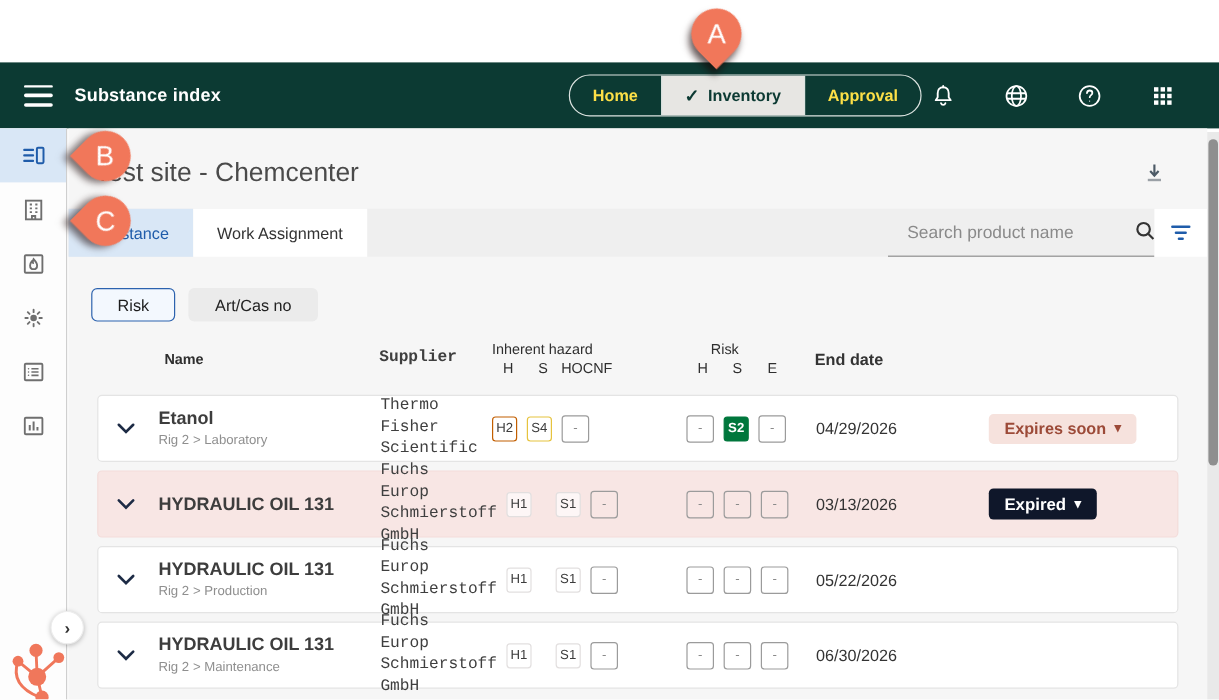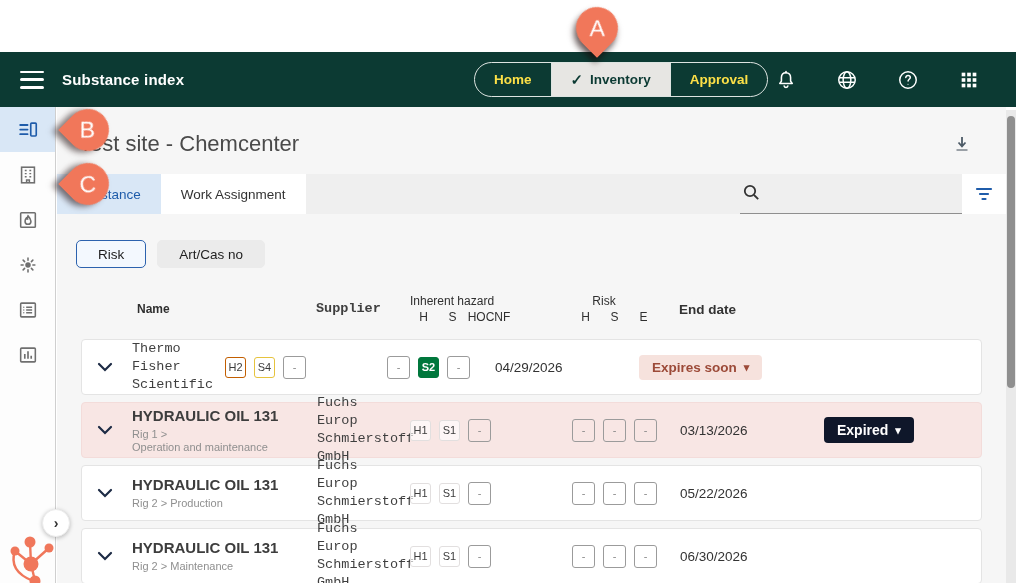--- a/index.html
+++ b/index.html
@@ -81,21 +81,21 @@
   
   .col { flex:0 0 auto; }
   .col.chev  { width:46px; display:flex; justify-content:center; }
   .col.name  { width:185px; padding-left:4px; }
   .col.sup   { width:93px;  padding-left:4px; }
   .col.haz   { width:162px; padding-left:4px; display:flex; align-items:center; }
   .col.riskc { width:108px; padding-left:4px; display:flex; align-items:center; }
   .col.date  { width:140px; padding-left:4px; }
   .col.badge-col { flex:1; display:flex; align-items:center; }
 
-  .thead { display:flex; align-items:center; margin:18px 24px 0 24px; height:46px; font-size:12px; color:#2f2f2f; }
+  .thead { display:flex; align-items:center; margin:8px 24px 0 24px; height:46px; font-size:12px; color:#2f2f2f; }
   .thead .lbl { font-weight:700; }
   .grp-col { display:flex; flex-direction:column; gap:2px; }
   .subs { display:flex; }
   .subs span { display:inline-block; text-align:center; }
   .subs .w1 { width:29px; } .subs .wide { width:44px; text-align:center; }
   .grp { font-weight:400; }
   .haz .grp-col .grp { padding-left:1px; }
   .riskc .grp-col .grp { width:66px; text-align:center; }
 
   .tbody { margin:7px 24px 0 24px; }
@@ -110,21 +110,21 @@
   .col.date { font-size:13.5px; color:#333; }
 
   .chip {
     display:inline-flex; align-items:center; justify-content:center;
     width:21px; height:21px; border:1px solid #999; border-radius:3px;
     font-size:11px; margin-right:8px; color:#3c3c3c; background:transparent;
   }
   .chip.orange { border-color:#c25e00; }
   .chip.yellow { border-color:#e6c33e; }
   .chip.green  { background:#00773c; border-color:#00773c; color:#fff; font-weight:700; }
-  .chip.light  { border-color:#e2dfdf; background:rgba(255,255,255,.65); }
+  .chip.light  { border-color:#e2dfdf; background:rgba(255,255,255,.65);margin-left:12px; }
   .chip.empty  { border-color:#9b9b9b; color:#8a8a8a; width:23px; height:23px; }
 
   .badge {
     border:none; border-radius:4px; font-weight:700; font-size:13.5px;
     padding:5px 13px; display:inline-flex; align-items:center; gap:7px;
     cursor:pointer; margin-left:8px; font-family:inherit;
   }
   .badge.expires-soon { background:#f6e2dd; color:#9c4a38; }
   .badge.expired { background:#0f172a; color:#fff; font-size:14px; }
   .badge .caret { font-size:11px; line-height:1; }
@@ -273,20 +273,21 @@
 
   <div class="tabstrip">
     <div class="tab active">
       <span>Substance</span>
     </div>
     <div class="tab inactive">
       <span>Work Assignment</span>
     </div>
     <div class="tab-filler"></div>
     <div class="search-wrap">
+      <input class="search-input" type="text" placeholder="Search product name" style="">
       <button class="search-btn">
         <svg width="19" height="19" viewBox="0 0 19 19" fill="none" stroke="#333" stroke-width="1.8">
           <circle cx="8" cy="8" r="5.2"></circle>
             <path d="M12 12l4.2 4.2"></path>
         </svg>
       </button>
     </div>
     <button class="filterbox">
       <svg width="20" height="16" viewBox="0 0 20 16" stroke="#1f5caa" stroke-width="2.2" stroke-linecap="round">
         <path d="M3 3h14M6 8h8M8.5 13h3"></path>
@@ -327,20 +328,24 @@
     <div class="col badge-col"></div>
   </div>
 
   <div class="tbody">
       <div class="card">
     <div class="col chev">
       <svg width="16" height="10" viewBox="0 0 16 10" fill="none" stroke="#1d2b45" stroke-width="2.2" stroke-linecap="round">
         <path d="M2 2l6 6 6-6"></path>
       </svg>
     </div>
+    <div class="col name">
+      <div class="nm">Etanol</div>
+      <div class="bc">Rig 2  &gt;  Laboratory</div>
+    </div>
     <div class="col sup">Thermo
 Fisher
 Scientific</div>
     <div class="col haz">
           <span class="chip orange">H2</span>
           <span class="chip yellow">S4</span>
           <span class="chip empty">-</span>
         </div>
     <div class="col riskc">
           <span class="chip empty">-</span>
@@ -356,22 +361,20 @@
         </div>
   </div>
       <div class="card hl">
     <div class="col chev">
       <svg width="16" height="10" viewBox="0 0 16 10" fill="none" stroke="#1d2b45" stroke-width="2.2" stroke-linecap="round">
         <path d="M2 2l6 6 6-6"></path>
       </svg>
     </div>
     <div class="col name">
       <div class="nm">HYDRAULIC OIL 131</div>
-      <div class="bc">Rig 1  &gt;
-Operation and maintenance</div>
     </div>
     <div class="col sup">Fuchs Europ
 Schmierstoff
 GmbH</div>
     <div class="col haz">
           <span class="chip light">H1</span>
           <span class="chip light">S1</span>
           <span class="chip empty">-</span>
         </div>
     <div class="col riskc">

